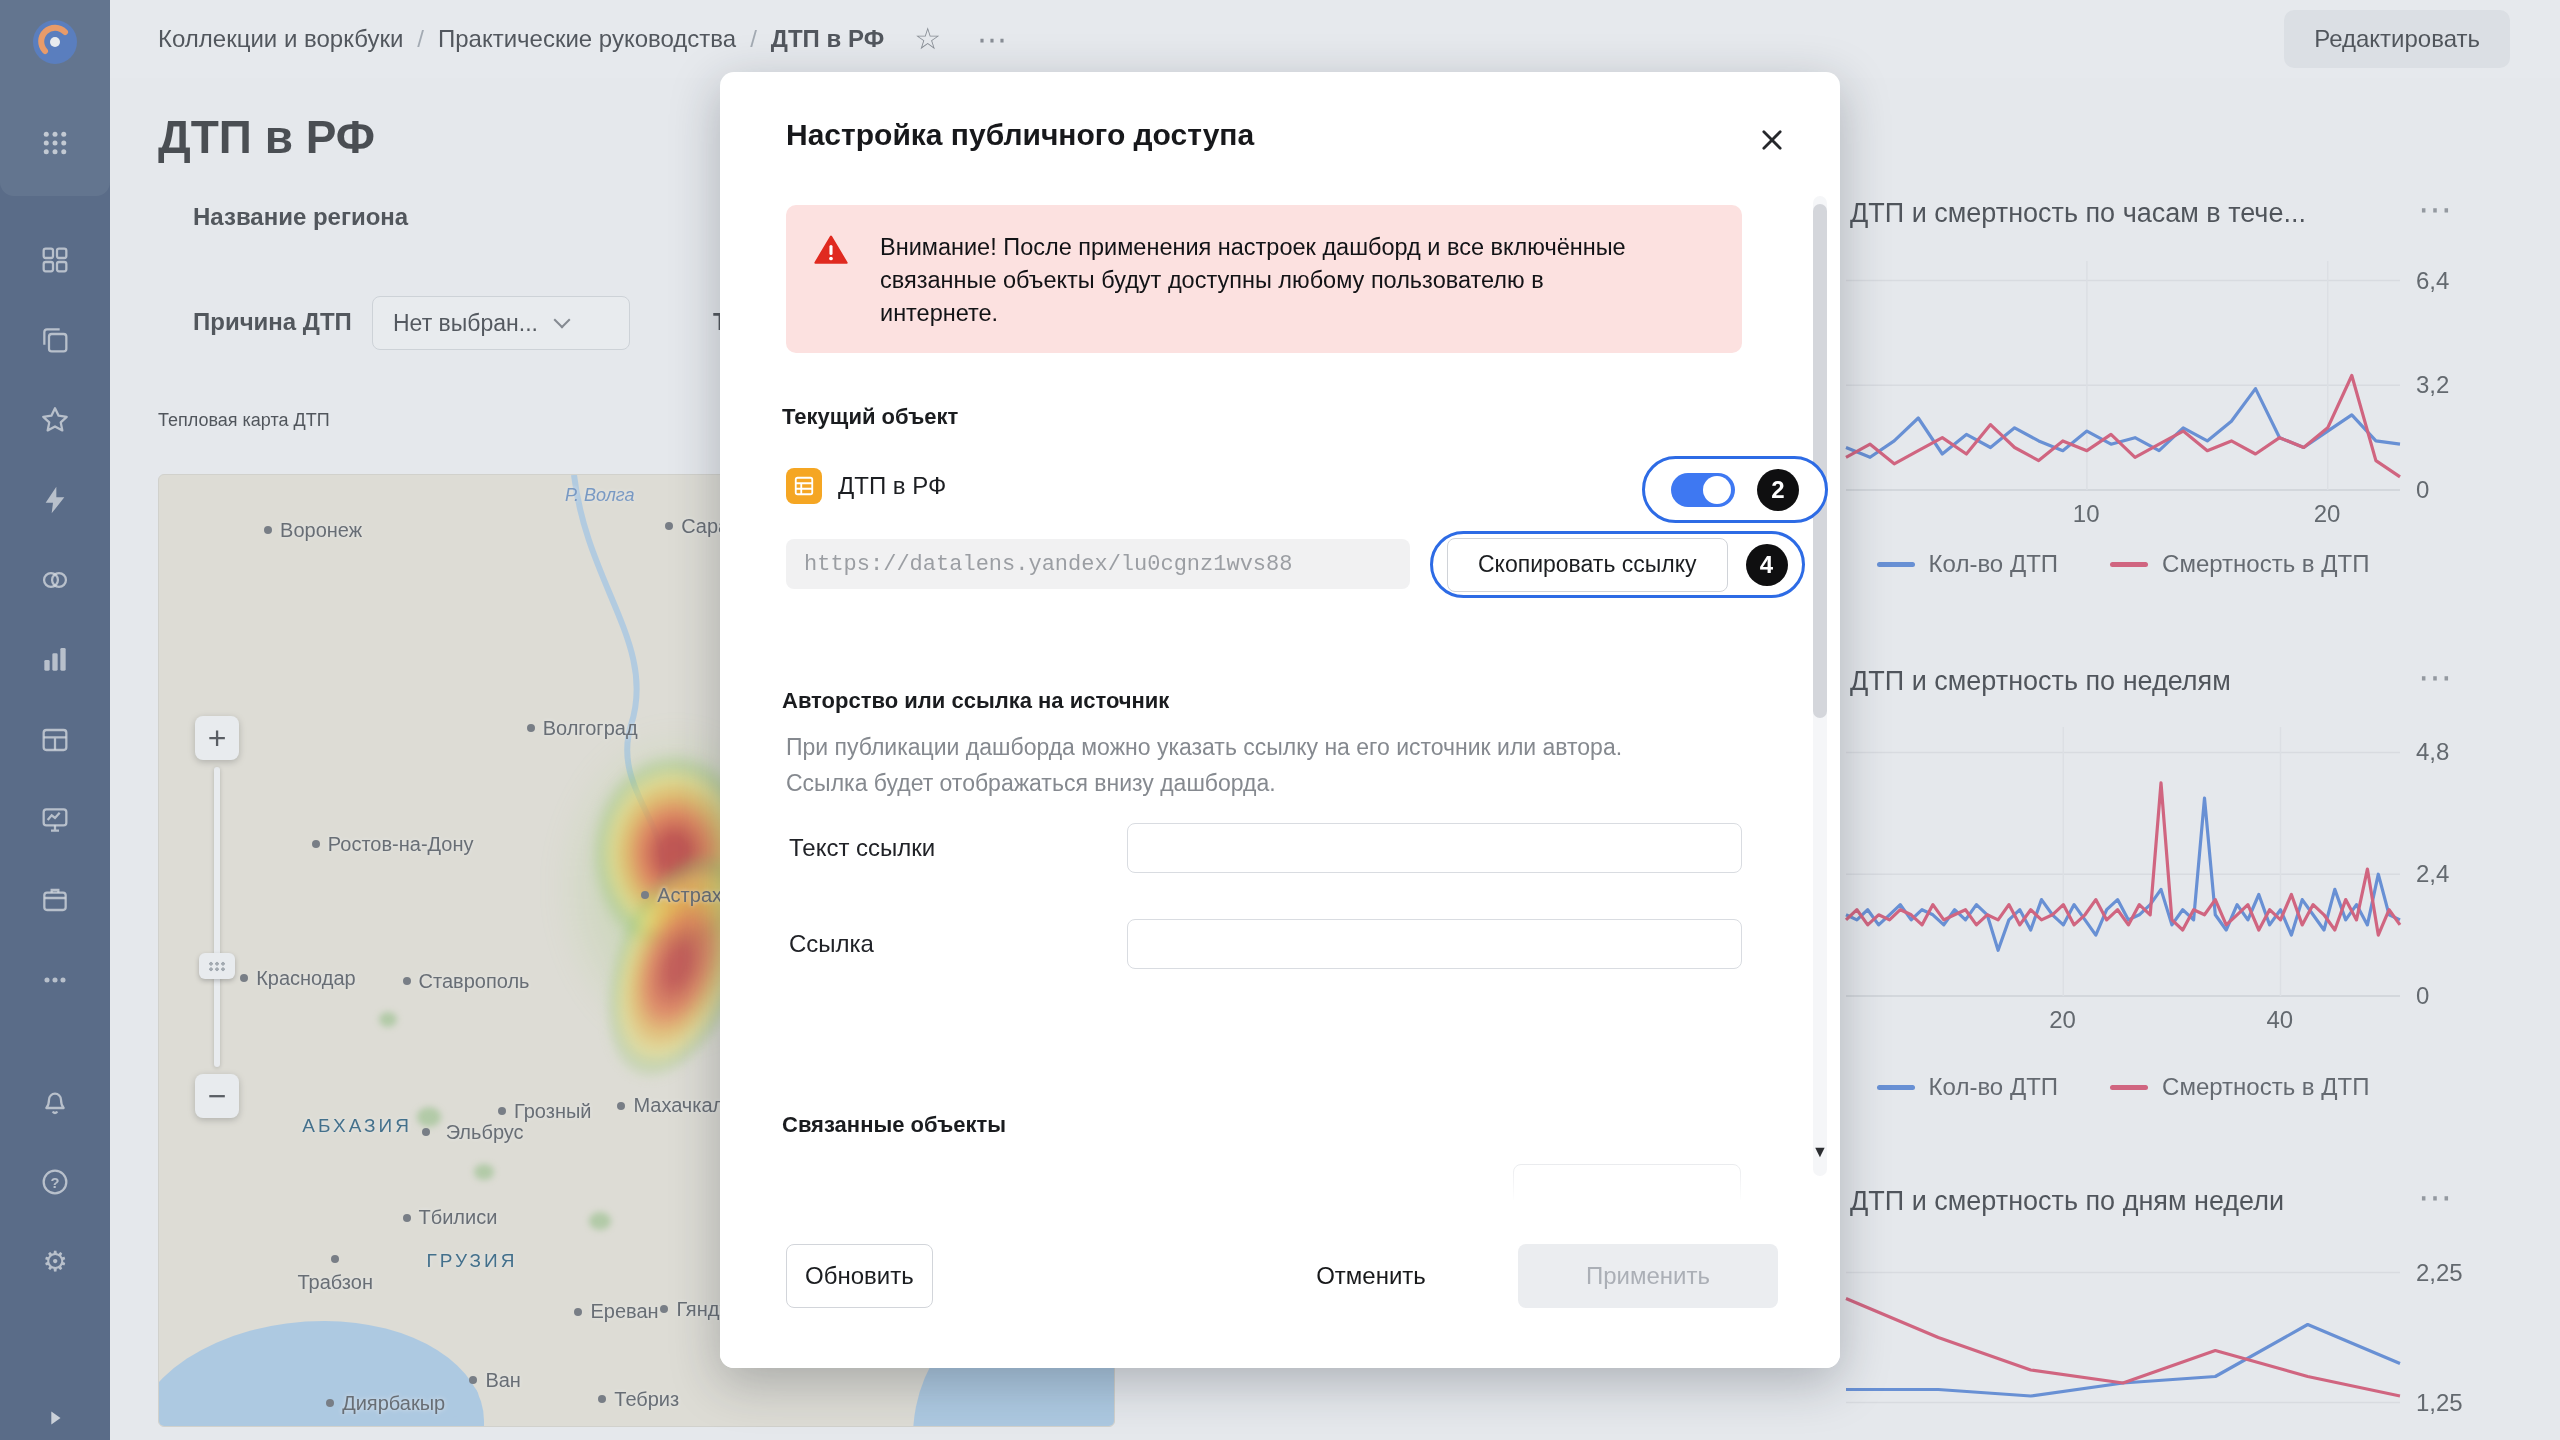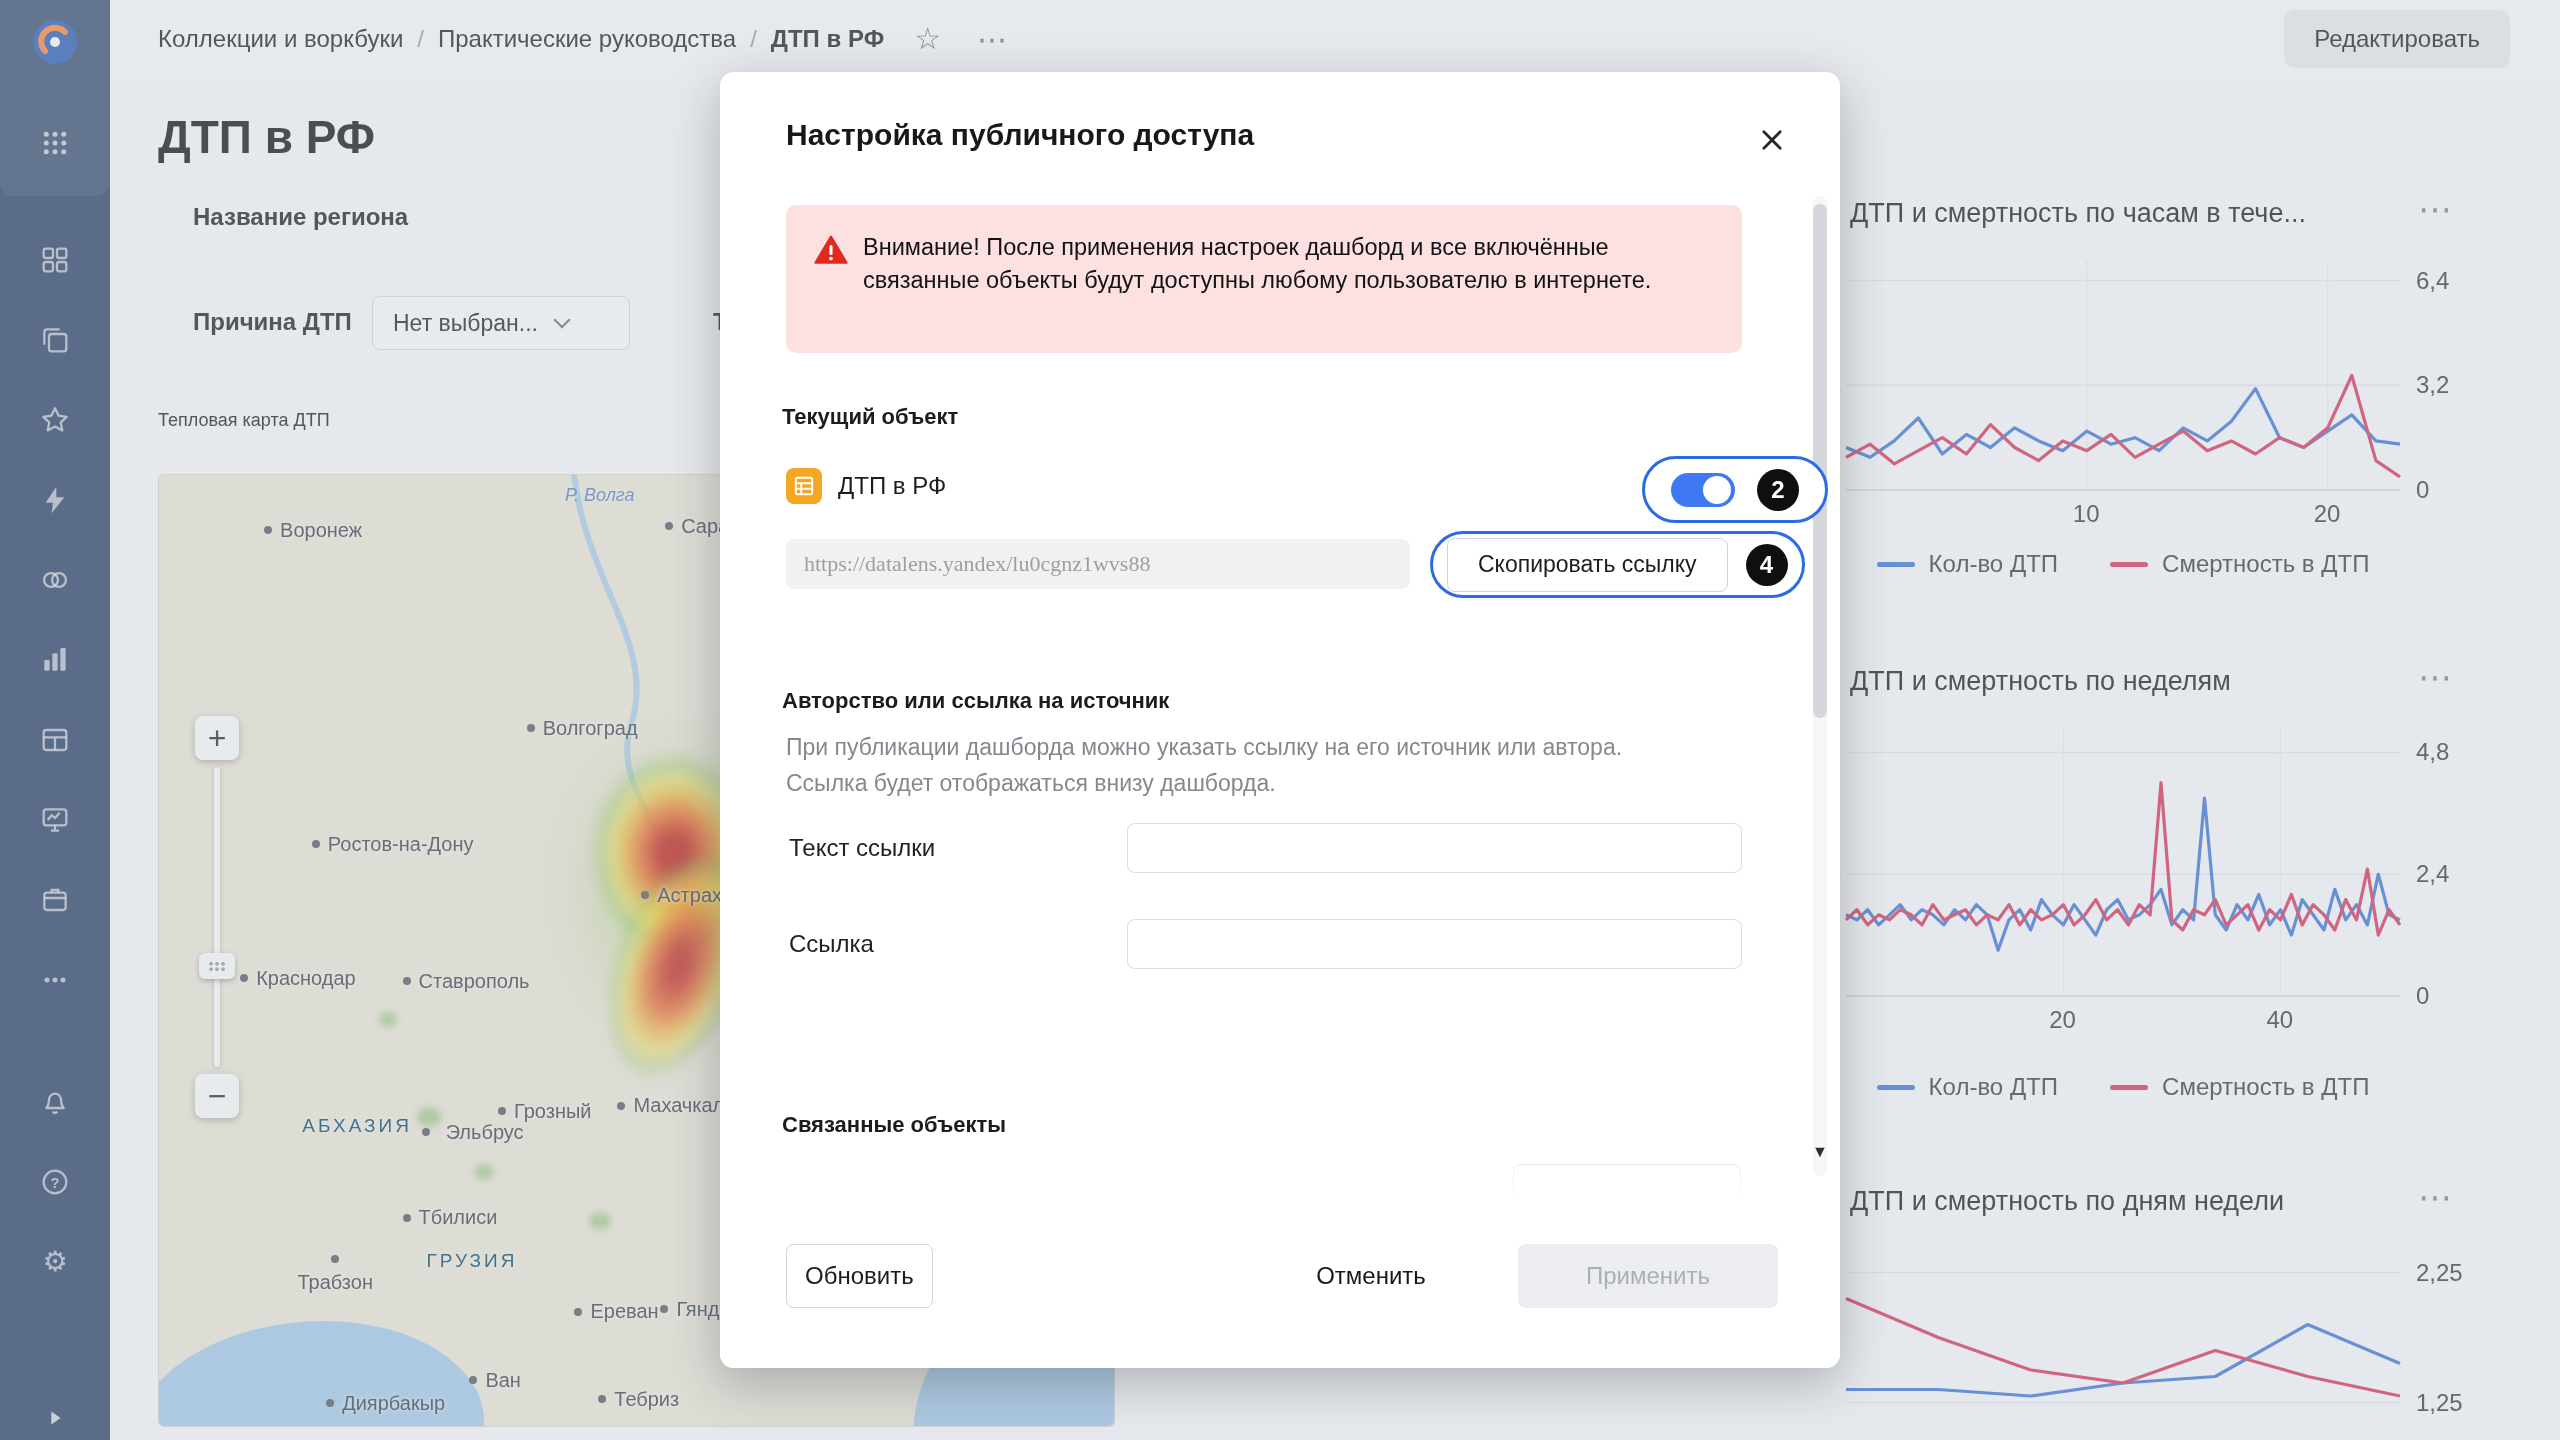--- a/index.html
+++ b/index.html
@@ -56,33 +56,33 @@
   .xtick{position:absolute;font-size:24px;color:#3c4045}
   .legend{position:absolute;left:0;width:554px;display:flex;justify-content:center;gap:52px}
   .leg-item{display:flex;align-items:center;gap:14px;font-size:24px;color:#3e4248;white-space:nowrap}
   .leg-swatch{width:38px;height:5px;border-radius:3px;flex:none}
 
   
   .backdrop{position:absolute;inset:0;background:rgba(182,192,203,.32);z-index:40}
   .modal{position:absolute;left:720px;top:72px;width:1120px;height:1296px;background:#fff;border-radius:14px;box-shadow:0 14px 50px rgba(30,35,45,.28);z-index:50;overflow:hidden}
   .m-title{position:absolute;left:66px;top:46px;font-size:30px;font-weight:600;color:#17181b}
   .m-close{position:absolute;right:48px;top:48px;width:40px;height:40px;background:none;border:none;cursor:pointer;display:flex;align-items:center;justify-content:center}
-  .warning{position:absolute;left:66px;top:133px;width:956px;height:148px;background:#fce1e0;border-radius:10px;display:flex;gap:15px;padding:26px 90px 16px 28px}
+  .warning{position:absolute;left:66px;top:133px;width:956px;height:148px;background:#fce1e0;border-radius:10px;display:flex;gap:32px;padding:26px 90px 16px 28px}
   .warning p{font-size:23.5px;line-height:33px;color:#121316}
   .warn-ico{flex:none;margin-top:2px}
   .m-h3{position:absolute;left:62px;font-size:22px;font-weight:600;color:#1a1c1f}
   .obj-row{position:absolute;left:66px;top:396px;display:flex;align-items:center;gap:16px;font-size:24px;color:#1c1e22}
   .obj-ico{width:36px;height:36px;border-radius:8px;background:#f5a623;display:flex;align-items:center;justify-content:center}
   .callout{position:absolute;display:flex;align-items:center;background:#fff;border:3px solid #2d6be5;border-radius:40px;z-index:3}
   .callout-toggle{left:922px;top:384px;width:186px;height:67px;justify-content:center;gap:22px}
   .callout-copy{left:710px;top:459px;height:67px;padding:0 14px;gap:18px}
   .switch{position:relative;width:64px;height:34px;border-radius:17px;background:#3e78f2;cursor:pointer;flex:none}
   .switch .knob{position:absolute;top:3px;right:4px;width:28px;height:28px;border-radius:50%;background:#fff}
   .step-badge{width:42px;height:42px;border-radius:50%;background:#0f0f10;color:#fff;font-size:24px;font-weight:bold;display:flex;align-items:center;justify-content:center;flex:none}
-  .url-input{position:absolute;left:66px;top:467px;width:624px;height:50px;background:#f1f1f2;border:none;border-radius:8px;padding:0 18px;font-size:22px;color:#9b9ea3;font-family:Liberation Serif, serif}
+  .url-input{position:absolute;left:66px;top:467px;width:624px;height:50px;background:#f1f1f2;border:none;border-radius:8px;padding:0 18px;font-size:22px;color:#9b9ea3;font-family:Liberation Mono, monospace}
   .btn-copy{height:54px;padding:0 30px;background:#fff;border:1.5px solid #d0d3d8;border-radius:8px;font-size:23px;color:#1b1d20;font-family:inherit;cursor:pointer;white-space:nowrap}
   .hint{position:absolute;left:66px;font-size:23px;color:#85898f}
   .fld-label{position:absolute;left:69px;font-size:24px;color:#202227}
   .fld-input{position:absolute;left:407px;width:615px;height:50px;border:1.5px solid #d9dce1;border-radius:8px;padding:0 16px;font-size:22px;font-family:inherit;color:#26292e;background:#fff}
   .partial-select{position:absolute;left:793px;top:1092px;width:228px;height:70px;border:1.5px solid #d9dce1;border-radius:8px;background:#fff}
   .body-fade{position:absolute;left:40px;top:1062px;width:1000px;height:68px;background:linear-gradient(rgba(255,255,255,0),#fff);z-index:2;pointer-events:none}
   .m-footer{position:absolute;left:0;top:1128px;width:1120px;height:168px;background:#fff;z-index:4}
   .btn-refresh{position:absolute;left:66px;top:44px;height:64px;padding:0 18px;background:#fff;border:1.5px solid #d2d5da;border-radius:8px;font-size:24px;color:#1b1d20;font-family:inherit;cursor:pointer}
   .btn-cancel{position:absolute;left:566px;top:44px;height:64px;width:170px;background:none;border:none;font-size:24px;color:#17181a;font-family:inherit;cursor:pointer}
   .btn-apply{position:absolute;left:798px;top:44px;height:64px;width:260px;background:#ebedf0;border:none;border-radius:8px;font-size:24px;color:#abafb6;font-family:inherit}

